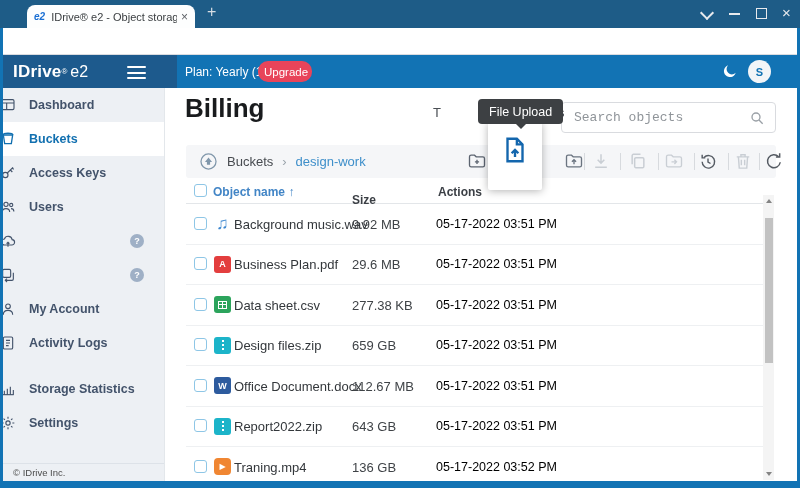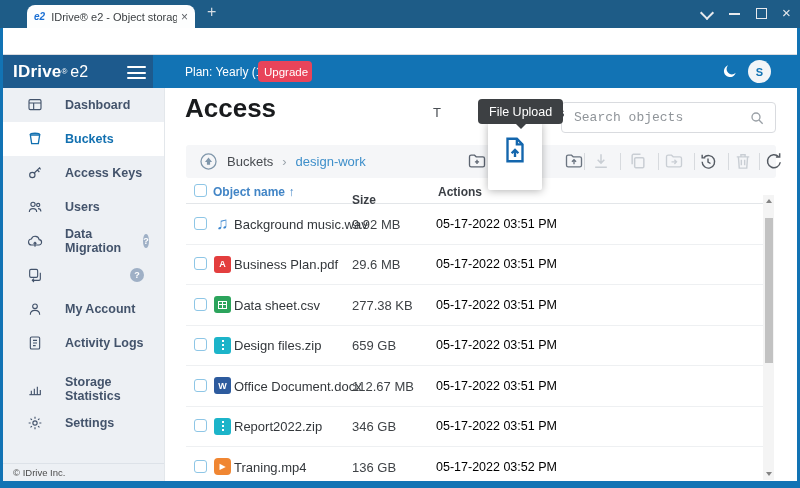--- a/index.html
+++ b/index.html
@@ -23,37 +23,37 @@
   .urlbar{position:absolute;left:0;top:28px;right:0;height:27px;background:#fff;border-bottom:1px solid #dadce0;box-sizing:border-box}
   .navg{position:absolute;top:32px;font-size:14px;color:#5f6368}
   .url{position:absolute;left:93px;top:35px;font-size:12px;color:#26282b;letter-spacing:.1px}
   .star{position:absolute;left:699px;top:33px;font-size:14px;color:#5f6368}
   .dots{position:absolute;left:788px;top:33px;font-size:13px;color:#5f6368}
   .bavatar{position:absolute;left:760px;top:32px;width:19px;height:19px;border-radius:50%;background:#1a73e8;
            color:#fff;font-size:10px;font-weight:bold;display:flex;align-items:center;justify-content:center}
 
   
   .appheader{position:absolute;left:0;top:55px;right:0;height:33px;background:#1273b4}
-  .logoarea{position:absolute;left:0;top:0;width:153px;height:33px;background:#1d5a8d;color:#fff;
+  .logoarea{position:absolute;left:0;top:0;width:177px;height:33px;background:#1d5a8d;color:#fff;
             display:flex;align-items:center;padding-left:13px;box-sizing:border-box}
   .brand{font-size:17px;font-weight:bold;letter-spacing:.2px}
   .reg{font-size:8px;vertical-align:super}
   .prod{font-size:16px;margin-left:3px;font-weight:normal}
   .burger{position:absolute;left:127px;top:11px;width:19px}
   .burger span{display:block;height:2.2px;background:#fff;margin-bottom:3.4px;border-radius:1px}
   .plan{position:absolute;left:185px;top:10px;color:#fff;font-size:12px}
-  .upgrade{position:absolute;left:258px;top:6px;width:54px;height:21px;background:#e8445a;border:0;border-radius:4px;
+  .upgrade{position:absolute;left:258px;top:6px;width:54px;height:21px;background:#e8445a;border:0;border-radius:10px;
            color:#fff;font-size:11.5px;font-family:inherit}
   .moon{position:absolute;left:722px;top:8px}
   .havatar{position:absolute;left:748px;top:5px;width:23px;height:23px;border-radius:50%;background:#f2f5f8;
            color:#1273b4;font-size:11px;font-weight:bold;display:flex;align-items:center;justify-content:center}
 
   
   .sidebar{position:absolute;left:0;top:88px;width:165px;bottom:0;background:#edf0f4;border-right:1px solid #e3e7eb;box-sizing:border-box}
-  .sitem{height:34px;display:flex;align-items:center;padding-left:27px;gap:22px;color:#43536b;font-size:12.5px;font-weight:600}
+  .sitem{height:34px;display:flex;align-items:center;gap:13px;color:#43536b;font-size:12.5px;font-weight:600}
   .sitem .sic{flex:0 0 16px;display:flex}
   .sitem.active{background:#fff;color:#1270b0}
   .sitem.spaced{margin-top:12px}
   .badge{margin-left:auto;margin-right:20px;width:14px;height:14px;border-radius:50%;background:#9fb0c6;color:#fff;
          font-size:9px;font-weight:bold;display:flex;align-items:center;justify-content:center}
   .sfooter{position:absolute;left:0;right:0;bottom:7px;height:17px;border-top:1px solid #dde2e8;
            font-size:9.5px;color:#4c4c4c;display:flex;align-items:center;padding-left:13px;font-weight:normal}
 
   
   .content{position:absolute;left:166px;top:88px;right:3px;bottom:7px;background:#fff}
@@ -217,21 +217,20 @@
       </span>
     <span>Users</span>
   </div>
   <div class="sitem">
     <span class="sic">
         <svg width="16" height="16" viewBox="0 0 24 24" fill="none" stroke="currentColor" stroke-width="1.7">
           <path d="M7 18a4.5 4.5 0 0 1-.4-9A6 6 0 0 1 18.2 10 4 4 0 0 1 17.5 18z"></path>
           <path d="M12 20.5V14M9.8 16l2.2-2.2L14.2 16"></path>
         </svg>
       </span>
-    <span>Data Migration</span>
     <span class="badge">?</span>
   </div>
   <div class="sitem">
     <span class="sic">
         <svg width="16" height="16" viewBox="0 0 24 24" fill="none" stroke="currentColor" stroke-width="1.7">
           <rect x="4" y="3.5" width="12" height="12" rx="2"></rect>
           <path d="M8 20h10a2 2 0 0 0 2-2V8.5"></path>
           <path d="M10.5 17.5L8 20l2.5 2.5"></path>
         </svg>
       </span>
@@ -270,21 +269,21 @@
           <circle cx="12" cy="12" r="3.2"></circle>
           <path d="M12 2.5v3M12 18.5v3M2.5 12h3M18.5 12h3M5.3 5.3l2.1 2.1M16.6 16.6l2.1 2.1M18.7 5.3l-2.1 2.1M7.4 16.6l-2.1 2.1"></path>
         </svg>
       </span>
     <span>Settings</span>
   </div>
   <div class="sfooter">© IDrive Inc.</div>
 </div>
 
 <div class="content">
-  <div class="pagetitle">Access</div>
+  <div class="pagetitle">Billing</div>
   <span class="fragL">T</span>
   <span class="fragR">s</span>
 
   <div class="tooltip">File Upload</div>
 
   <div class="search">
     <input type="text" placeholder="Search objects" style="">
     <span>
         <svg width="16" height="16" viewBox="0 0 24 24" fill="none" stroke="#9aa0a6" stroke-width="2">
           <circle cx="10.5" cy="10.5" r="6"></circle>
@@ -417,21 +416,21 @@
       <span class="fname">Office Document.docx</span>
       <span class="fsize">112.67 MB</span>
       <span class="fdate">05-17-2022 03:51 PM</span>
     </div>
     <div class="trow">
       <span class="cb"></span>
       <span class="fi zip">
           <i></i>
         </span>
       <span class="fname">Report2022.zip</span>
-      <span class="fsize">346 GB</span>
+      <span class="fsize">643 GB</span>
       <span class="fdate">05-17-2022 03:51 PM</span>
     </div>
     <div class="trow">
       <span class="cb"></span>
       <span class="fi video">▶</span>
       <span class="fname">Traning.mp4</span>
       <span class="fsize">136 GB</span>
       <span class="fdate">05-17-2022 03:52 PM</span>
     </div>
   </div>

